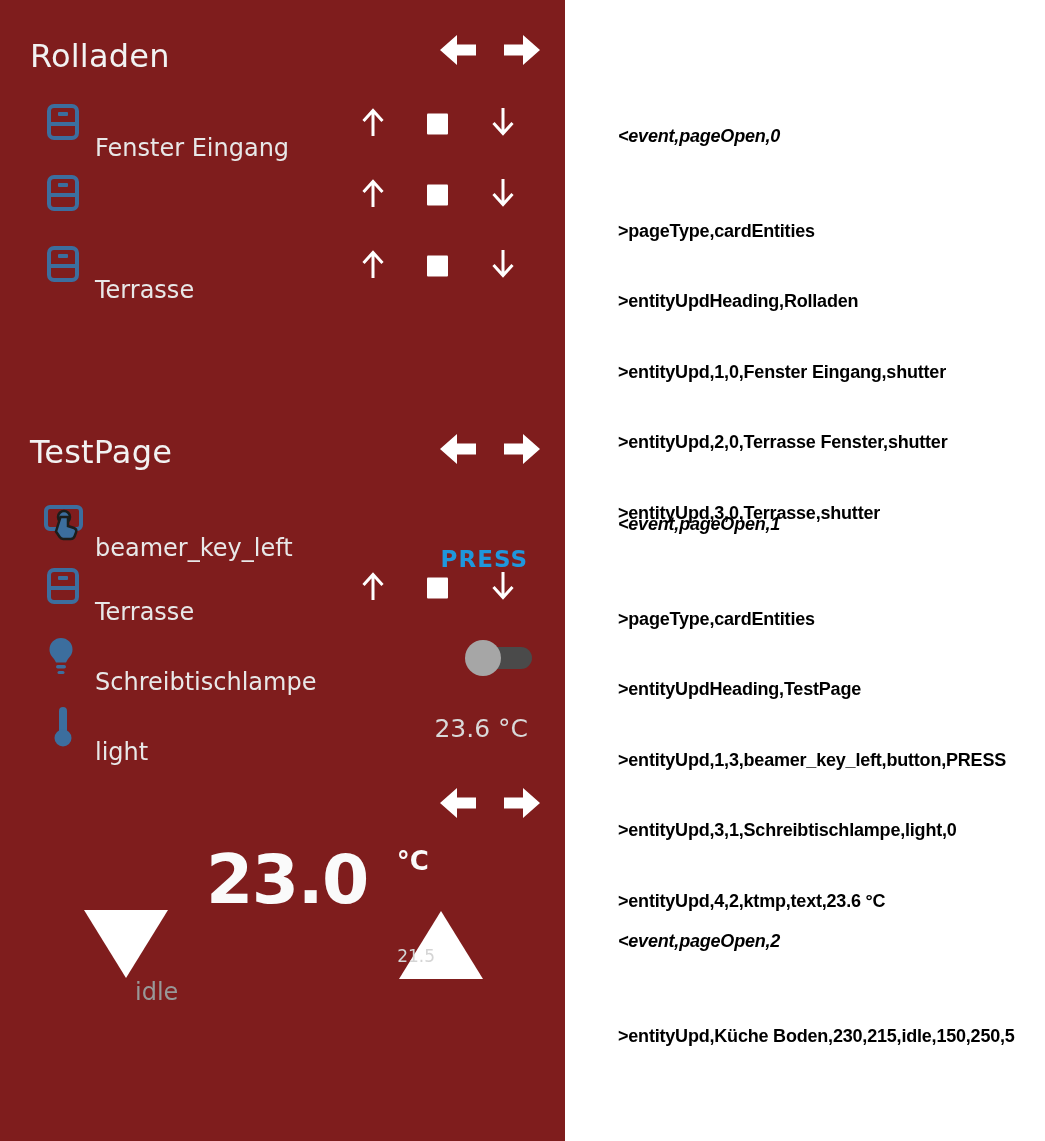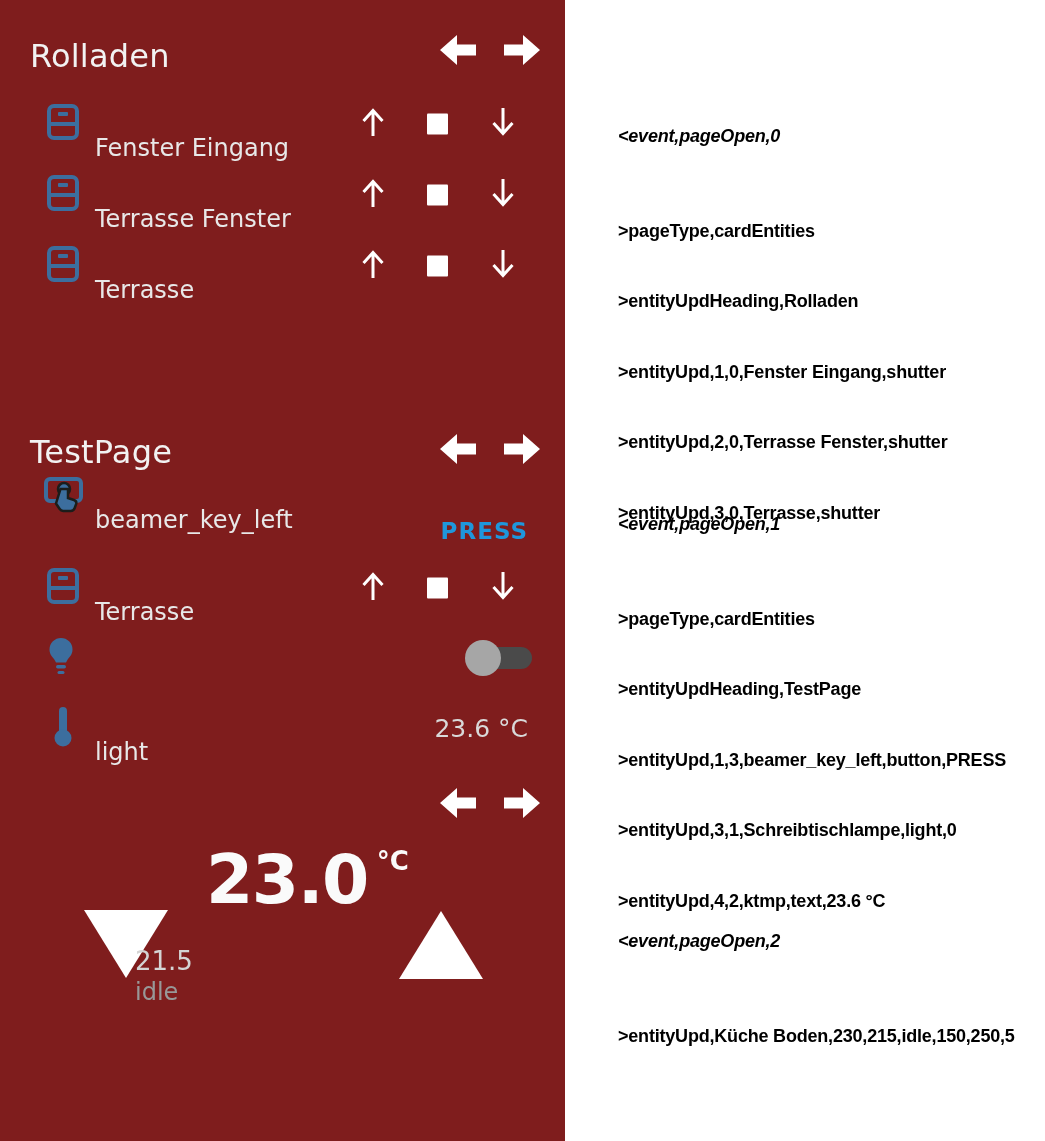--- a/index.html
+++ b/index.html
@@ -52,35 +52,35 @@
   .toggle .track {
     position:absolute; left:0; top:0; width:60px; height:22px;
     border-radius:11px; background:#4a4a4a;
   }
   .toggle .knob {
     position:absolute; left:-7px; top:-7px; width:36px; height:36px;
     border-radius:50%; background:#a6a6a6;
   }
   
   .temp-wrap {
-    position:absolute; left:206px; top:848px; display:flex; align-items:flex-start;
+    position:absolute; left:206px; top:848px; display:flex; align-items:flex-start;gap:20px;
   }
   .temp-big {
     font-size:68px; font-weight:700; line-height:64px; letter-spacing:-1.5px;
     color:#fafafa;
   }
   .temp-unit {
     font-size:26px; font-weight:700; color:#fafafa; margin-left:9px; margin-top:-2px;
   }
   .tri { position:absolute; cursor:pointer; }
   .tri.down { left:84px;  top:910px; }
   .tri.up   { left:399px; top:911px; }
   .temp-target {
-    position:absolute; left:135px; width:300px; top:946px; text-align:left;
-    font-size:26px; color:#d4d4d4;
+    position:absolute; left:135px; width:300px; top:946px; text-align:right;
+    font-size:17px; color:#d4d4d4;
   }
   .temp-state {
     position:absolute; left:135px; width:300px; top:978px; text-align:left;
     font-size:24px; color:#989898;
   }
   .thermo-title {
     position:absolute; left:0; width:565px; top:1083px; text-align:center;
     font-size:31px; color:#f2f2f2;
   }
   
@@ -132,21 +132,20 @@
   </div>
 
   <div class="row" style="top:159px">
     <span class="icon">
       <svg width="34" height="38" viewBox="0 0 34 38">
         <rect x="3" y="3" width="28" height="32" rx="5" fill="none" stroke="#3c6e9e" stroke-width="4"></rect>
         <rect x="12" y="9" width="10" height="4" rx="1" fill="#3c6e9e"></rect>
         <rect x="3" y="19" width="28" height="4" fill="#3c6e9e"></rect>
       </svg>
     </span>
-    <span class="label">Terrasse Fenster</span>
     <span class="ctl up">
       <svg width="30" height="32" viewBox="0 0 30 32">
           <path d="M15 30 V6 M5.5 15 L15 4.5 L24.5 15" fill="none" stroke="#ffffff" stroke-width="3"></path>
         </svg>
     </span>
     <span class="ctl stop">
         <span class="sq"></span>
       </span>
     <span class="ctl down">
       <svg width="30" height="32" viewBox="0 0 30 32">
@@ -182,21 +181,21 @@
   <div class="card-title" style="top:434px">TestPage</div>
   <div class="nav" style="top:434px">
     <svg width="36" height="30" viewBox="0 0 36 30">
       <polygon points="0,15 17,0 17,9.5 36,9.5 36,20.5 17,20.5 17,30" fill="#ffffff"></polygon>
     </svg>
     <svg width="36" height="30" viewBox="0 0 36 30">
       <polygon points="36,15 19,0 19,9.5 0,9.5 0,20.5 19,20.5 19,30" fill="#ffffff"></polygon>
     </svg>
   </div>
 
-  <div class="row" style="top:460px">
+  <div class="row" style="top:488px">
     <span class="icon" style="left:44px">
       <svg width="40" height="38" viewBox="0 0 40 38">
         <rect x="2" y="4" width="35" height="22" rx="4" fill="none" stroke="#3c6e9e" stroke-width="4"></rect>
         <g stroke="#1b1d1b" stroke-width="2.5">
           <circle cx="20" cy="14" r="6" fill="#3c6e9e"></circle>
           <path d="M16.5 14 h7.5 v9 l6 2 a3.4 3.4 0 0 1 2.1 4.2 l-1.5 4 a4.2 4.2 0 0 1 -3.9 2.7 h-7.5 a4.2 4.2 0 0 1 -3.5 -1.9 l-3.7 -5.5 Z" fill="#3c6e9e"></path>
         </g>
       </svg>
     </span>
     <span class="label">beamer_key_left</span>
@@ -228,20 +227,21 @@
   </div>
 
   <div class="row" style="top:622px">
     <span class="icon">
       <svg width="30" height="40" viewBox="0 0 30 40">
         <path d="M15 2 a11.5 11.5 0 0 1 11.5 11.5 c0 4.6 -2.6 7.2 -4.7 9.7 L20 26.5 h-10 l-1.8 -3.3 C6.1 20.7 3.5 18.1 3.5 13.5 A11.5 11.5 0 0 1 15 2 Z" fill="#3c6e9e"></path>
         <rect x="10" y="29" width="10" height="3.5" rx="1.7" fill="#3c6e9e"></rect>
         <rect x="11.5" y="35" width="7" height="3" rx="1.5" fill="#3c6e9e"></rect>
       </svg>
     </span>
+    <span class="label">Schreibtischlampe</span>
     <span class="toggle">
       <span class="track"></span>
       <span class="knob"></span>
     </span>
   </div>
 
   <div class="row" style="top:692px">
     <span class="icon therm">
       <svg width="18" height="42" viewBox="0 0 18 42">
         <rect x="5" y="2" width="8" height="28" rx="4" fill="#3c6e9e"></rect>

